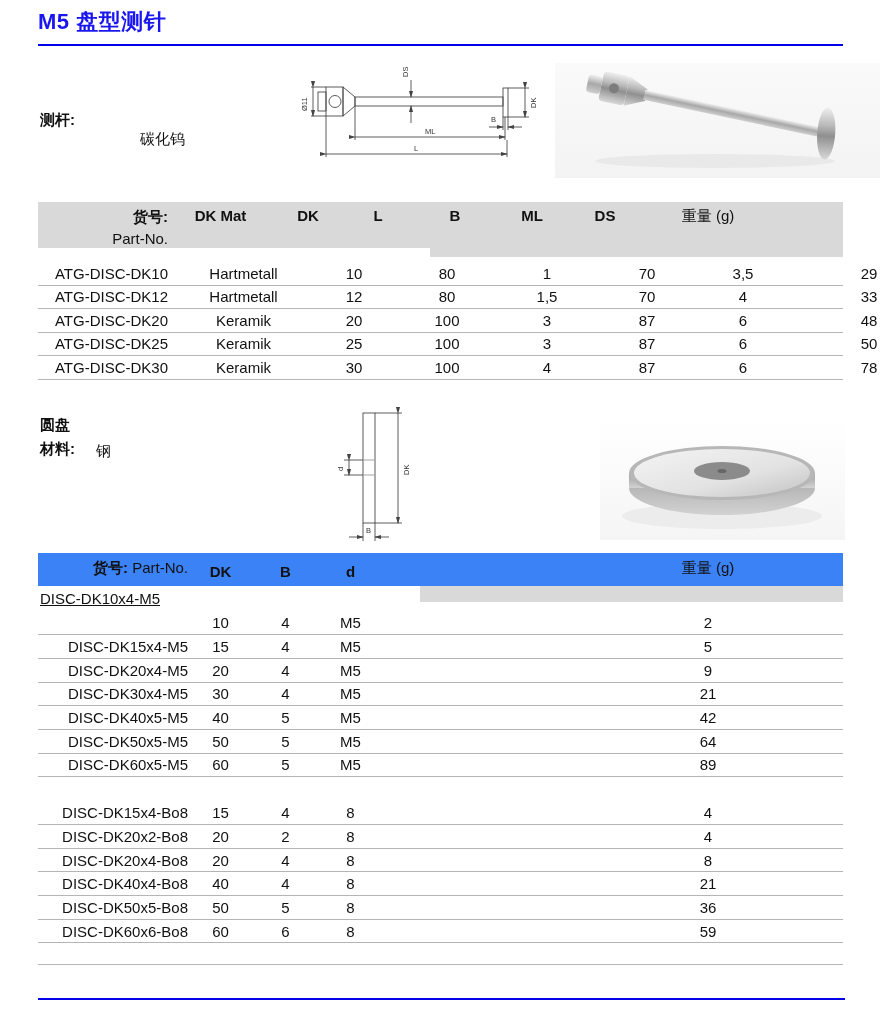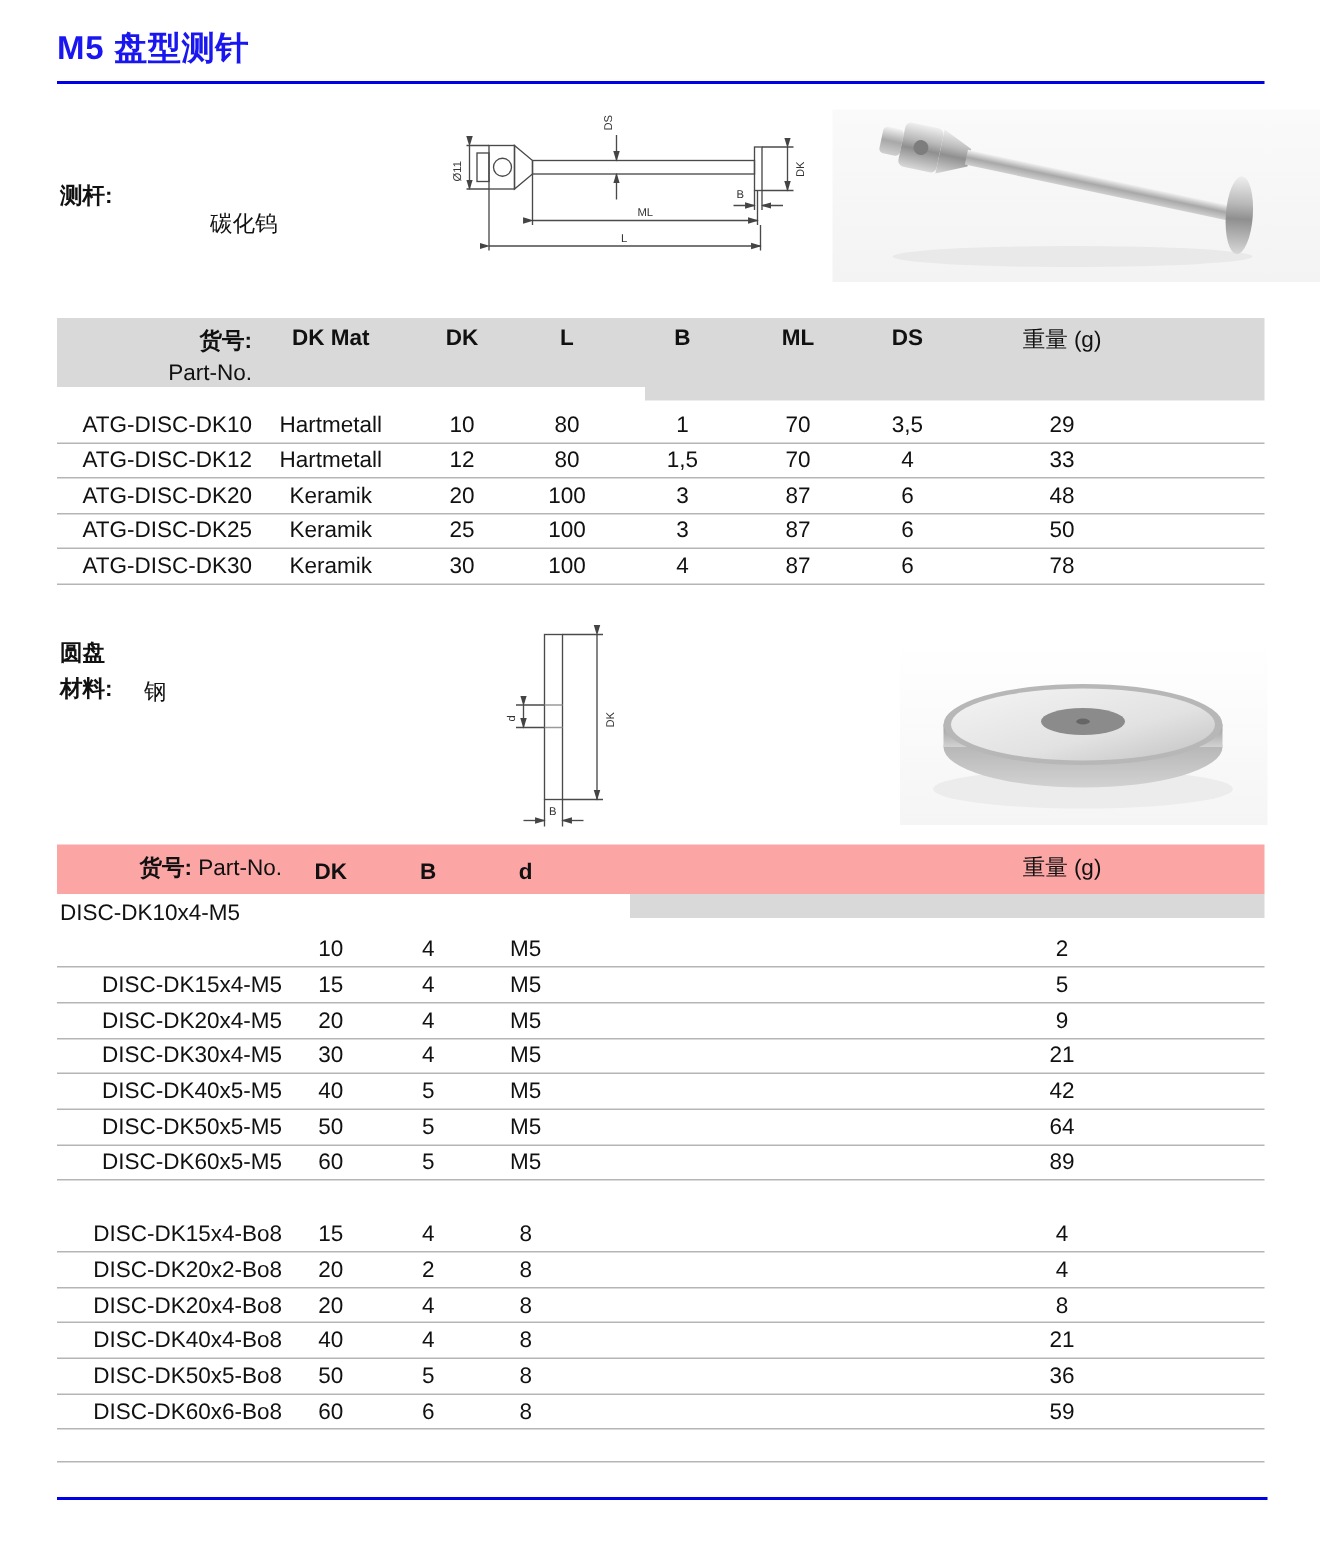--- a/index.html
+++ b/index.html
@@ -3,21 +3,21 @@
 <meta charset="utf-8">
 <style>
   * { margin:0; padding:0; box-sizing:border-box; }
   html,body { background:#fff; }
   body { font-family:"Liberation Sans", sans-serif; color:#111; }
   .page { position:relative; width:883px; height:1027px; background:#fff; overflow:hidden;
           padding:0 40px 0 38px; }
   .content { position:relative; width:805px; }
 
   
-  .pagetitle { padding-top:17px; font-size:22px; font-weight:bold; color:#1a16f0; letter-spacing:.5px; }
+  .pagetitle { padding-top:7px; font-size:22px; font-weight:bold; color:#1a16f0; letter-spacing:.5px; }
   .title-rule { border:none; border-top:2px solid #0101e8; margin-top:7px; }
 
   
   .section1 { position:relative; height:156px; }
   .section2 { position:relative; height:173px; }
   .lbl { font-weight:bold; font-size:15px; }
   .mat { font-size:15px; font-family:"Liberation Serif", serif; }
 
   .draw1 { position:absolute; left:255px; top:8px; }
   .photo1 { position:absolute; left:517px; top:17px; width:325px; height:115px;
@@ -31,25 +31,25 @@
   .t2-grid { display:grid; grid-template-columns:150px 65px 65px 65px 260px 130px 1fr; }
   .cell { font-size:15px; text-align:center; align-self:center; white-space:nowrap; }
   .cell.left { text-align:right; padding-left:2px; }
   .hb { font-weight:bold; font-size:15px; }
   .hw { font-family:Liberation Sans, sans-serif; font-size:15px; }
 
   .t1-header { position:relative; background:#d9d9d9; height:46px; padding-top:5px; }
   .t1-header::after { content:''; position:absolute; left:392px; right:0; top:46px; height:9px; background:#d9d9d9; }
   .subline { font-size:15px; font-weight:normal; padding-left:2px; margin-top:3px; }
   .t1-rows { margin-top:14px; }
-  .t1-row { height:23.5px; border-bottom:1px solid #b5b5b5; }
-
-  .t2-header { position:relative; background:#fca5a5; height:33px; padding-top:6px; }
+  .t1-row { height:23.5px; border-bottom:1px solid #b5b5b5;gap:23px; }
+
+  .t2-header { position:relative; background:#3b82f6; height:33px; padding-top:6px; }
   .t2-header::after { content:''; position:absolute; left:382px; right:0; top:33px; height:16px; background:#d9d9d9; }
-  .t2-firstpart { position:relative; height:26px; font-size:15px; padding:4px 0 0 2px; z-index:1; }
+  .t2-firstpart { position:relative; height:26px; font-size:15px; padding:4px 0 0 2px; z-index:1;text-decoration:underline; }
   .t2-row { height:23.7px; border-bottom:1px solid #b5b5b5; }
   .t2-gap { height:24px; }
   .t2-footer { height:22px; border-bottom:1px solid #b5b5b5; }
 
   .bottom-rule { position:absolute; left:38px; right:38px; top:998px; border-top:2.5px solid #0101e8; }
 
   svg text { font-family:"Liberation Sans", sans-serif; }
 </style>
 </head>
 <body>

